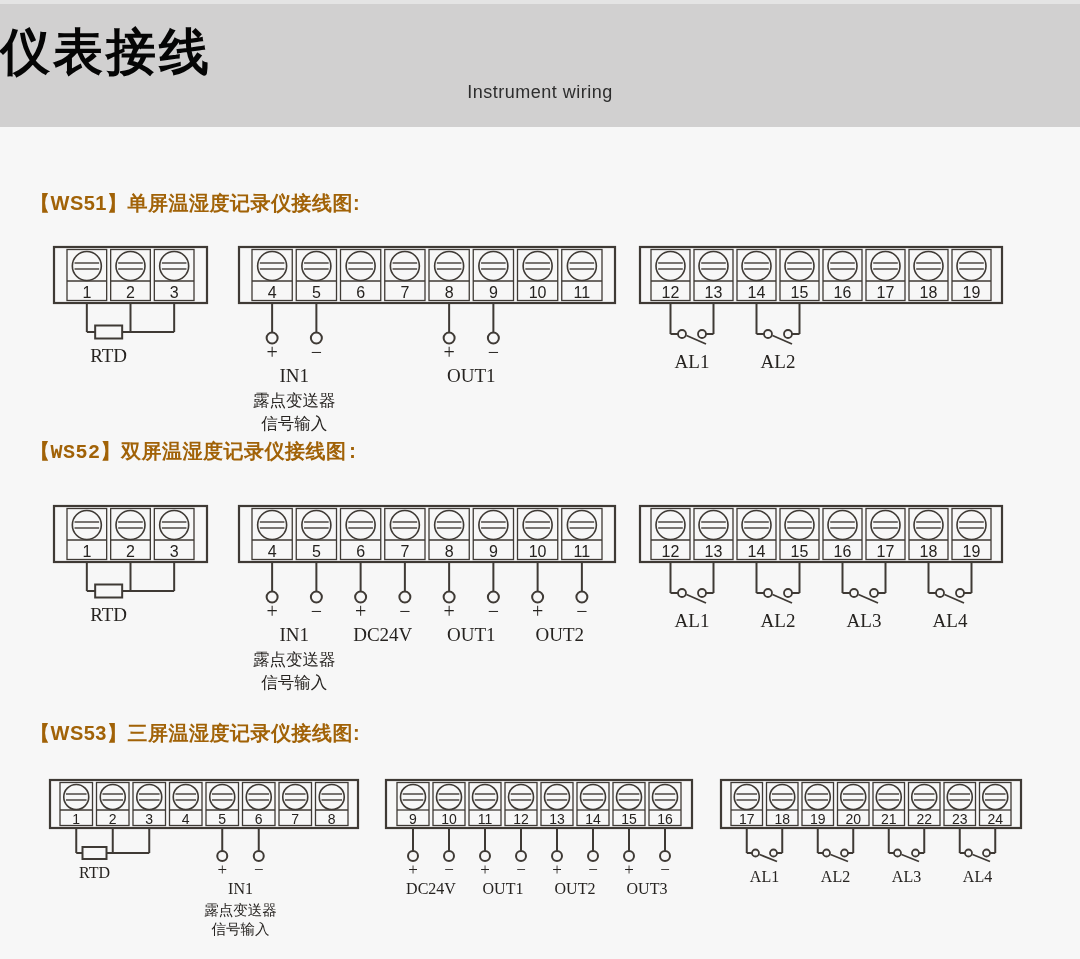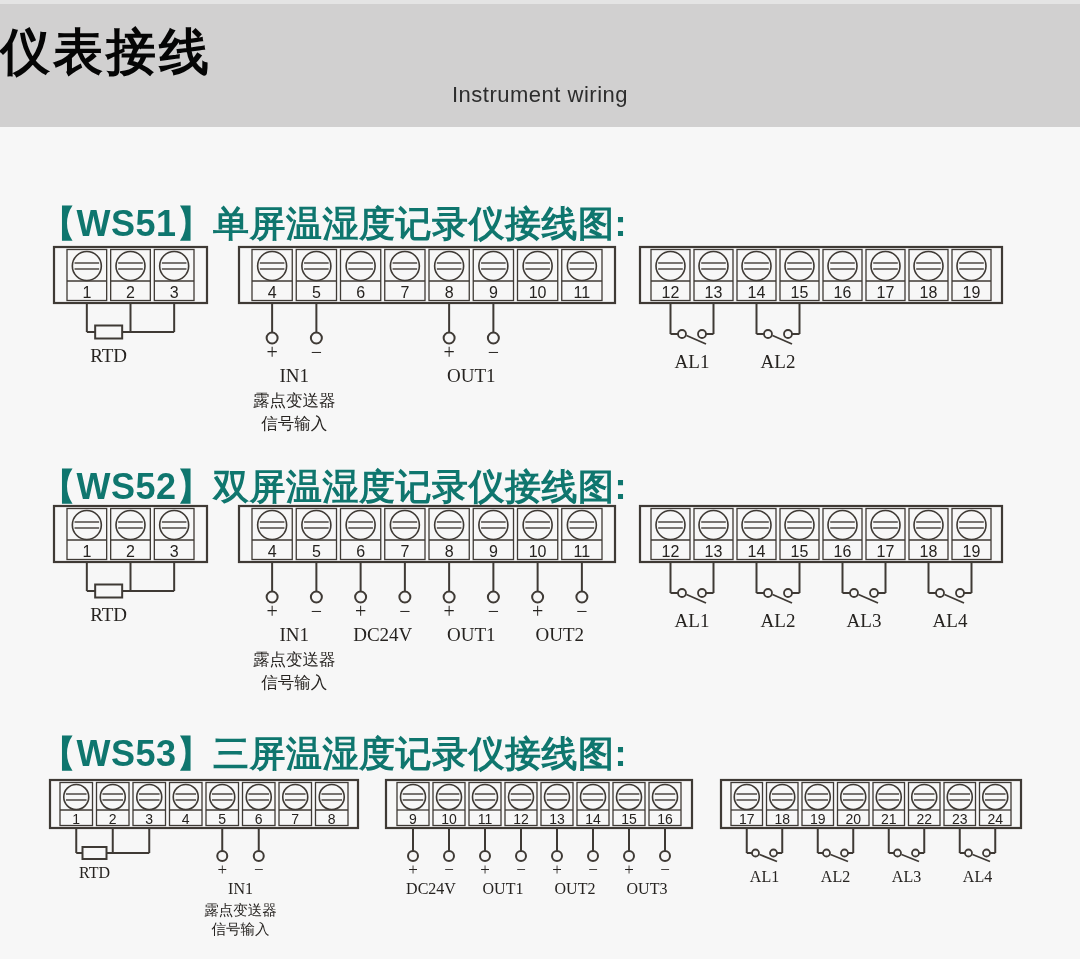--- a/index.html
+++ b/index.html
@@ -2,24 +2,24 @@
 <html><head>
 <meta charset="utf-8">
 <style>
   html,body{margin:0;padding:0;}
   .page{position:relative;width:1080px;height:959px;background:#f7f7f7;overflow:hidden;
         font-family:"Liberation Sans","DejaVu Sans",sans-serif;}
   .banner{position:absolute;top:0;left:0;width:1080px;height:127px;background:#d1d0d0;}
   .banner-top-strip{position:absolute;top:0;left:0;width:100%;height:4px;background:#e4e4e4;}
   .page-title{margin:0;padding-top:25px;text-align:left;font-size:50px;font-weight:700;
               letter-spacing:3px;color:#050505;line-height:1.1;}
-  .page-subtitle{text-align:center;font-size:22px;color:#2d2d2d;margin-top:2px;letter-spacing:0.5px;}
-  .section-heading{position:absolute;left:30px;margin:10px;font-size:36px;font-weight:700;
-                   color:#0f766e;letter-spacing:0.5px;white-space:nowrap;}
-  #head-ws51{top:190px;} #head-ws52{top:453px;} #head-ws53{top:720px;}
+  .page-subtitle{text-align:center;font-size:18px;color:#2d2d2d;margin-top:2px;letter-spacing:0.5px;}
+  .section-heading{position:absolute;left:30px;margin:0;font-size:20px;font-weight:700;
+                   color:#a16207;letter-spacing:0.5px;white-space:nowrap;}
+  #head-ws51{top:190px;} #head-ws52{top:438px;font-family:Liberation Mono, monospace;} #head-ws53{top:720px;}
   svg.diagram{position:absolute;left:0;}
   #svg-ws51{top:240px;} #svg-ws52{top:500px;} #svg-ws53{top:772px;}
 </style>
 </head>
 <body>
 
 <div class="page">
   <header class="banner">
     <div class="banner-top-strip"></div>
     <h1 class="page-title">仪表接线</h1>

